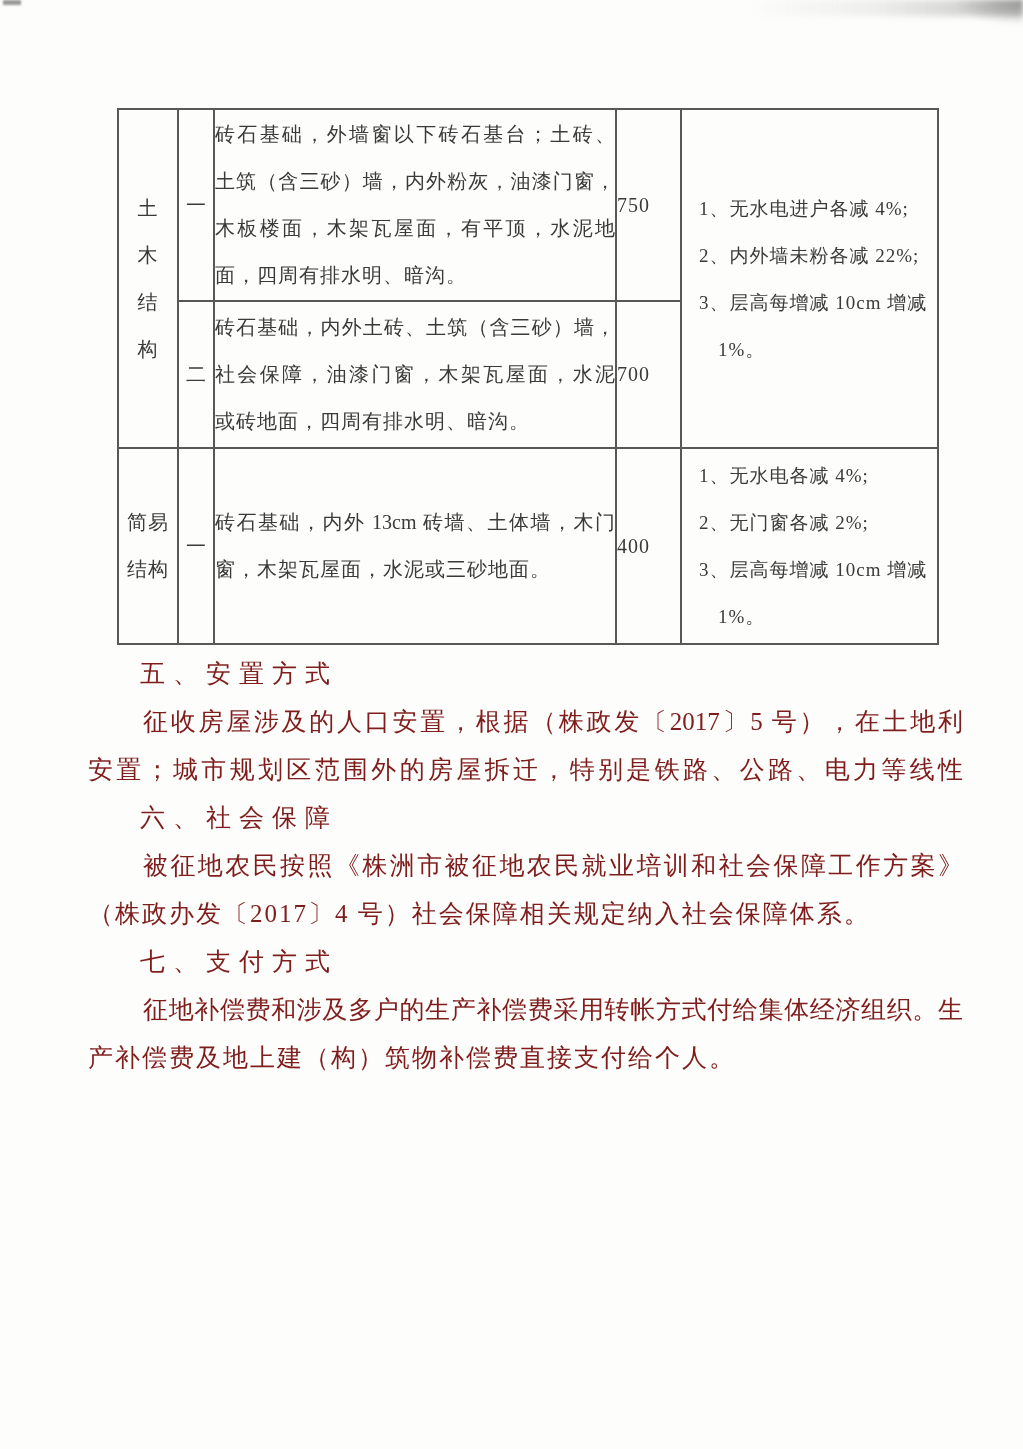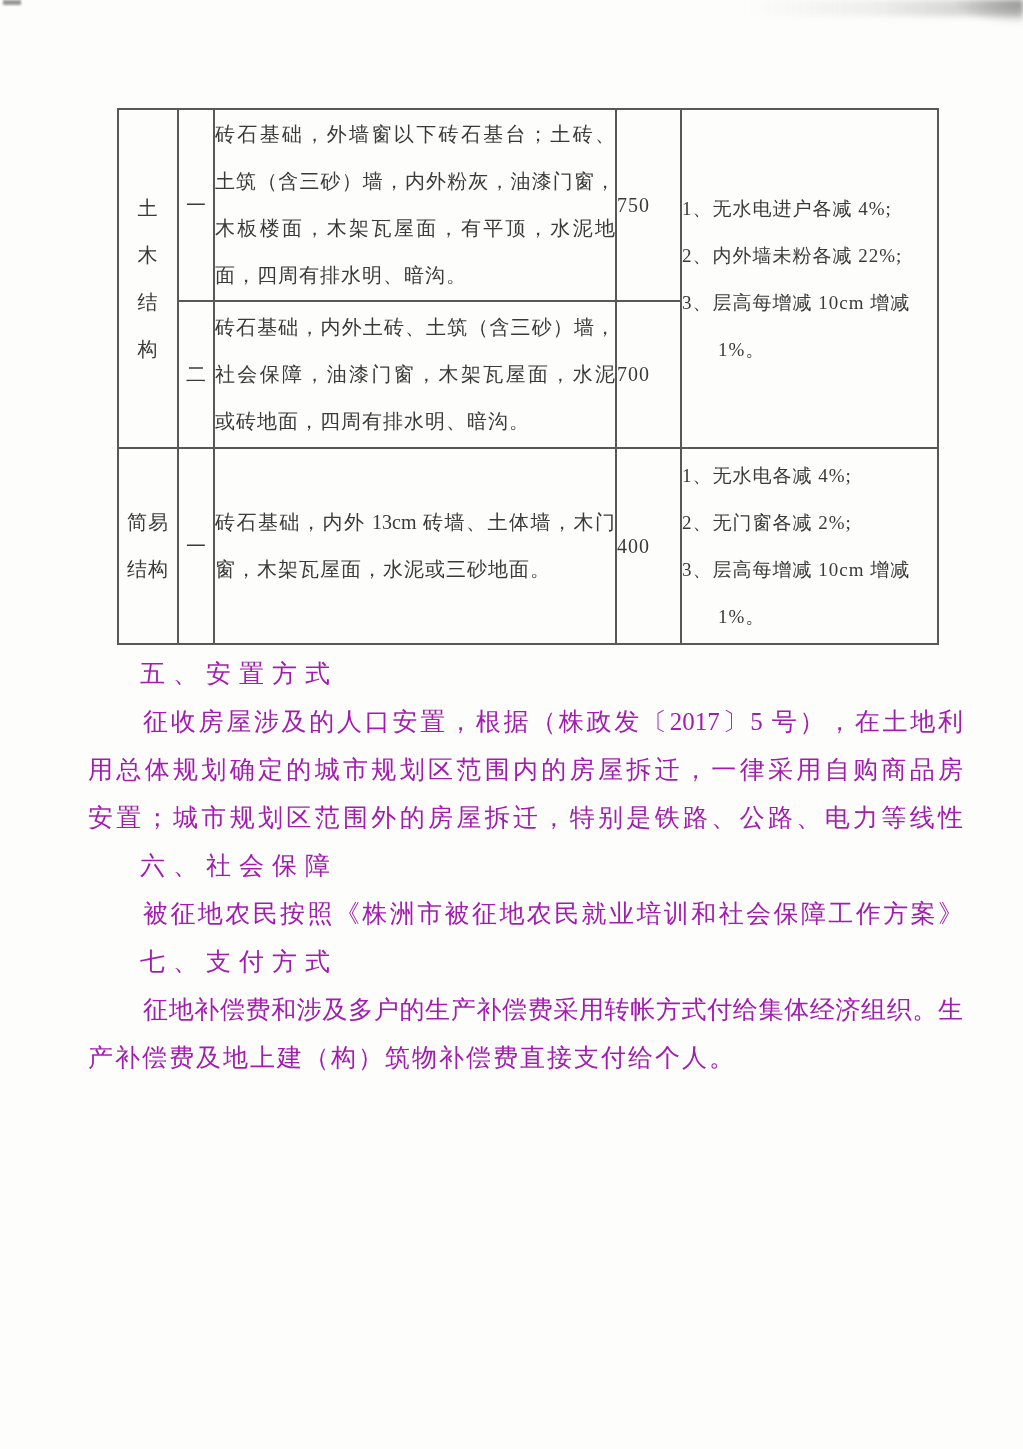--- a/index.html
+++ b/index.html
@@ -47,27 +47,27 @@
   .dline {
     height:47px; line-height:47px; font-size:20px;
     text-align:justify; text-align-last:justify;
     overflow:hidden; white-space:nowrap;
   }
   .dline.dlast { text-align-last:left; letter-spacing:1px; white-space:normal; }
 
   .price-cell { font-size:20px; letter-spacing:1px; }
 
   .notes-cell { padding:22px 4px 0 8px; }
-  .nline { height:47px; line-height:47px; font-size:19px; letter-spacing:1px; white-space:nowrap; overflow:hidden; }
+  .nline { height:47px; line-height:47px; font-size:19px; letter-spacing:1px; white-space:nowrap; overflow:hidden;padding-left:17px; }
   .nline.cont { padding-left:36px; }
 
   
   .body-text { position:absolute; left:88px; top:650px; width:875px; }
   .bline {
-    height:48px; line-height:48px; font-size:25px; color:#a21caf;
+    height:48px; line-height:48px; font-size:25px; color:#7f1d1d;
     overflow:hidden;
   }
   .sec-h { padding-left:52px; letter-spacing:8px; }
   .just { text-align:justify; text-align-last:justify; }
   .ind { padding-left:55px; }
   .blast { letter-spacing:2px; }
 </style>
 </head>
 <body>
 
@@ -134,24 +134,24 @@
         <div class="nline">3、层高每增减 10cm 增减</div>
         <div class="nline cont">1%。</div>
       </td>
     </tr>
   </tbody>
     </table>
 
   <div class="body-text">
     <div class="bline sec-h">五、安置方式</div>
     <div class="bline just ind">征收房屋涉及的人口安置，根据（株政发〔2017〕5 号），在土地利</div>
-    <div class="bline just">用总体规划确定的城市规划区范围内的房屋拆迁，一律采用自购商品房</div>
     <div class="bline just">安置；城市规划区范围外的房屋拆迁，特别是铁路、公路、电力等线性</div>
 
     <div class="bline sec-h">六、社会保障</div>
     <div class="bline just ind">被征地农民按照《株洲市被征地农民就业培训和社会保障工作方案》</div>
+    <div class="bline blast">（株政办发〔2017〕4 号）社会保障相关规定纳入社会保障体系。</div>
 
     <div class="bline sec-h">七、支付方式</div>
     <div class="bline just ind">征地补偿费和涉及多户的生产补偿费采用转帐方式付给集体经济组织。生</div>
     <div class="bline blast">产补偿费及地上建（构）筑物补偿费直接支付给个人。</div>
   </div>
 
 </div>
 
 </body></html>

